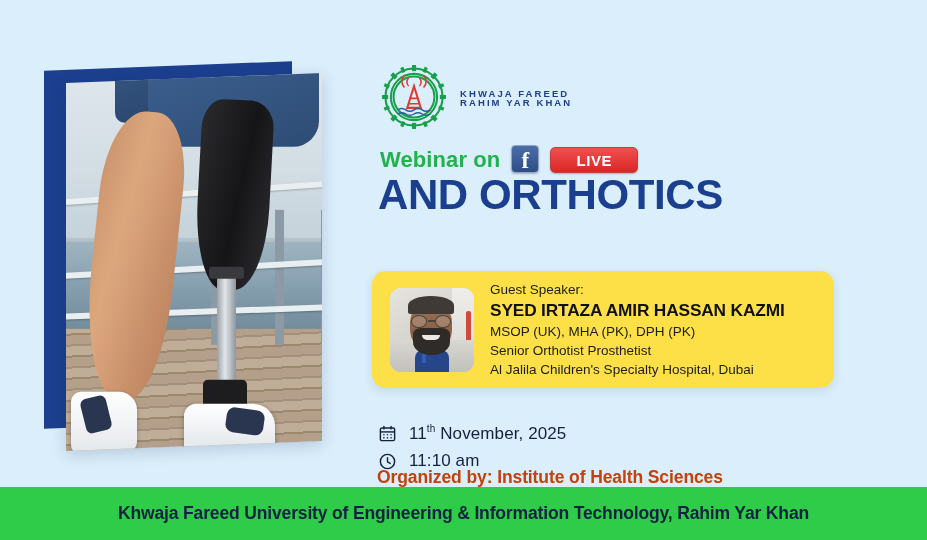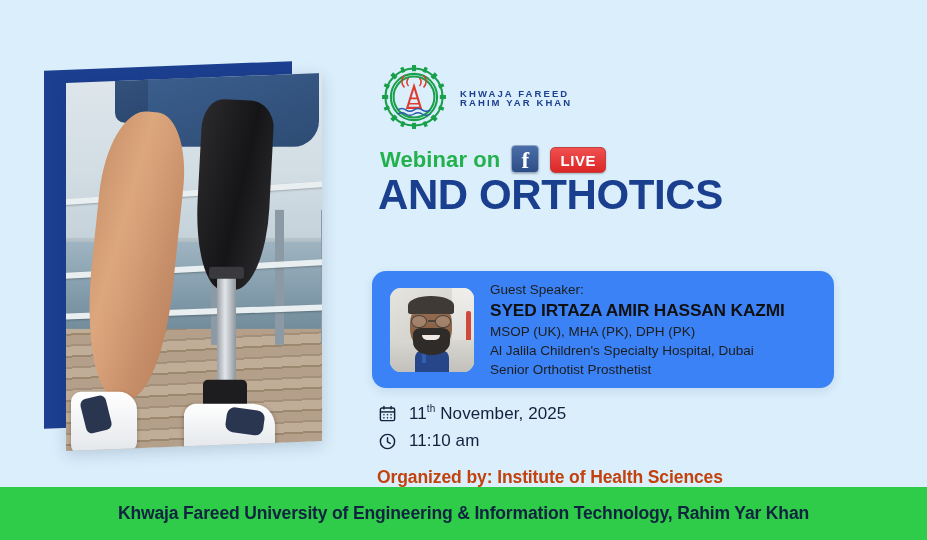--- a/index.html
+++ b/index.html
@@ -224,21 +224,21 @@
     border: 1px solid #93a7c4;
     box-shadow: 0 1px 2px rgba(0,0,0,.25);
   }
   .fb-icon span {
     color: #fff; font-size: 23px; font-weight: 700;
     font-family: "Liberation Serif", serif;
     line-height: .95;
   }
   .live-badge {
     height: 26px;
-    padding: 0 9px;
+    padding: 0 25px;
     background: linear-gradient(#f05050, #dc2626);
     border: 1px solid #c04040;
     border-radius: 5px;
     display: flex; align-items: center;
     box-shadow: 0 1px 2px rgba(0,0,0,.25);
   }
   .live-badge span {
     color: #fff; font-size: 15px; font-weight: 700; letter-spacing: .6px;
   }
 
@@ -254,21 +254,21 @@
     line-height: 1.08;
   }
 
   
   .speaker-card {
     position: absolute;
     left: 0px;
     top: 230px;
     width: 462px;
     height: 117px;
-    background: #3b82f6;
+    background: #fde047;
     border-radius: 14px;
     box-shadow: 0 3px 10px rgba(35,70,120,.12);
     display: flex;
     align-items: center;
     padding: 0 14px 0 18px;
     gap: 16px;
   }
 
   .speaker-photo {
     width: 84px; height: 84px;
@@ -306,21 +306,21 @@
     letter-spacing: -0.15px;
     line-height: 1.3;
     white-space: nowrap;
   }
   .sp-line { color: #1d1d1d; font-size: 13.5px; line-height: 1.42; }
 
   
   .meta {
     position: absolute;
     left: 6px;
-    top: 358px;
+    top: 378px;
   }
   .meta-row {
     display: flex;
     align-items: center;
     gap: 12px;
     height: 28px;
   }
   .meta-icon { width: 19px; height: 19px; flex: none; }
   .meta-text {
     color: #14213d;
@@ -465,22 +465,22 @@
         <div class="sp-beard"></div>
         <div class="sp-mouth"></div>
         <div class="sp-glass-l"></div>
         <div class="sp-glass-r"></div>
         <div class="sp-bridge"></div>
       </div>
       <div class="speaker-info">
         <div class="sp-label">Guest Speaker:</div>
         <div class="sp-name">SYED IRTAZA AMIR HASSAN KAZMI</div>
         <div class="sp-line">MSOP (UK), MHA (PK), DPH (PK)</div>
+        <div class="sp-line">Senior Orthotist Prosthetist</div>
         <div class="sp-line">Al Jalila Children's Specialty Hospital, Dubai</div>
-        <div class="sp-line">Senior Orthotist Prosthetist</div>
       </div>
     </div>
 
     <div class="meta">
       <div class="meta-row">
         <svg class="meta-icon" viewBox="0 0 24 24" fill="none" stroke="#14213d" stroke-width="1.8">
           <rect x="3" y="5" width="18" height="16" rx="2"></rect>
           <path d="M3 10h18"></path>
           <path d="M7.5 3v3.2M16.5 3v3.2" stroke-linecap="round"></path>
           <g fill="#14213d" stroke="none">

